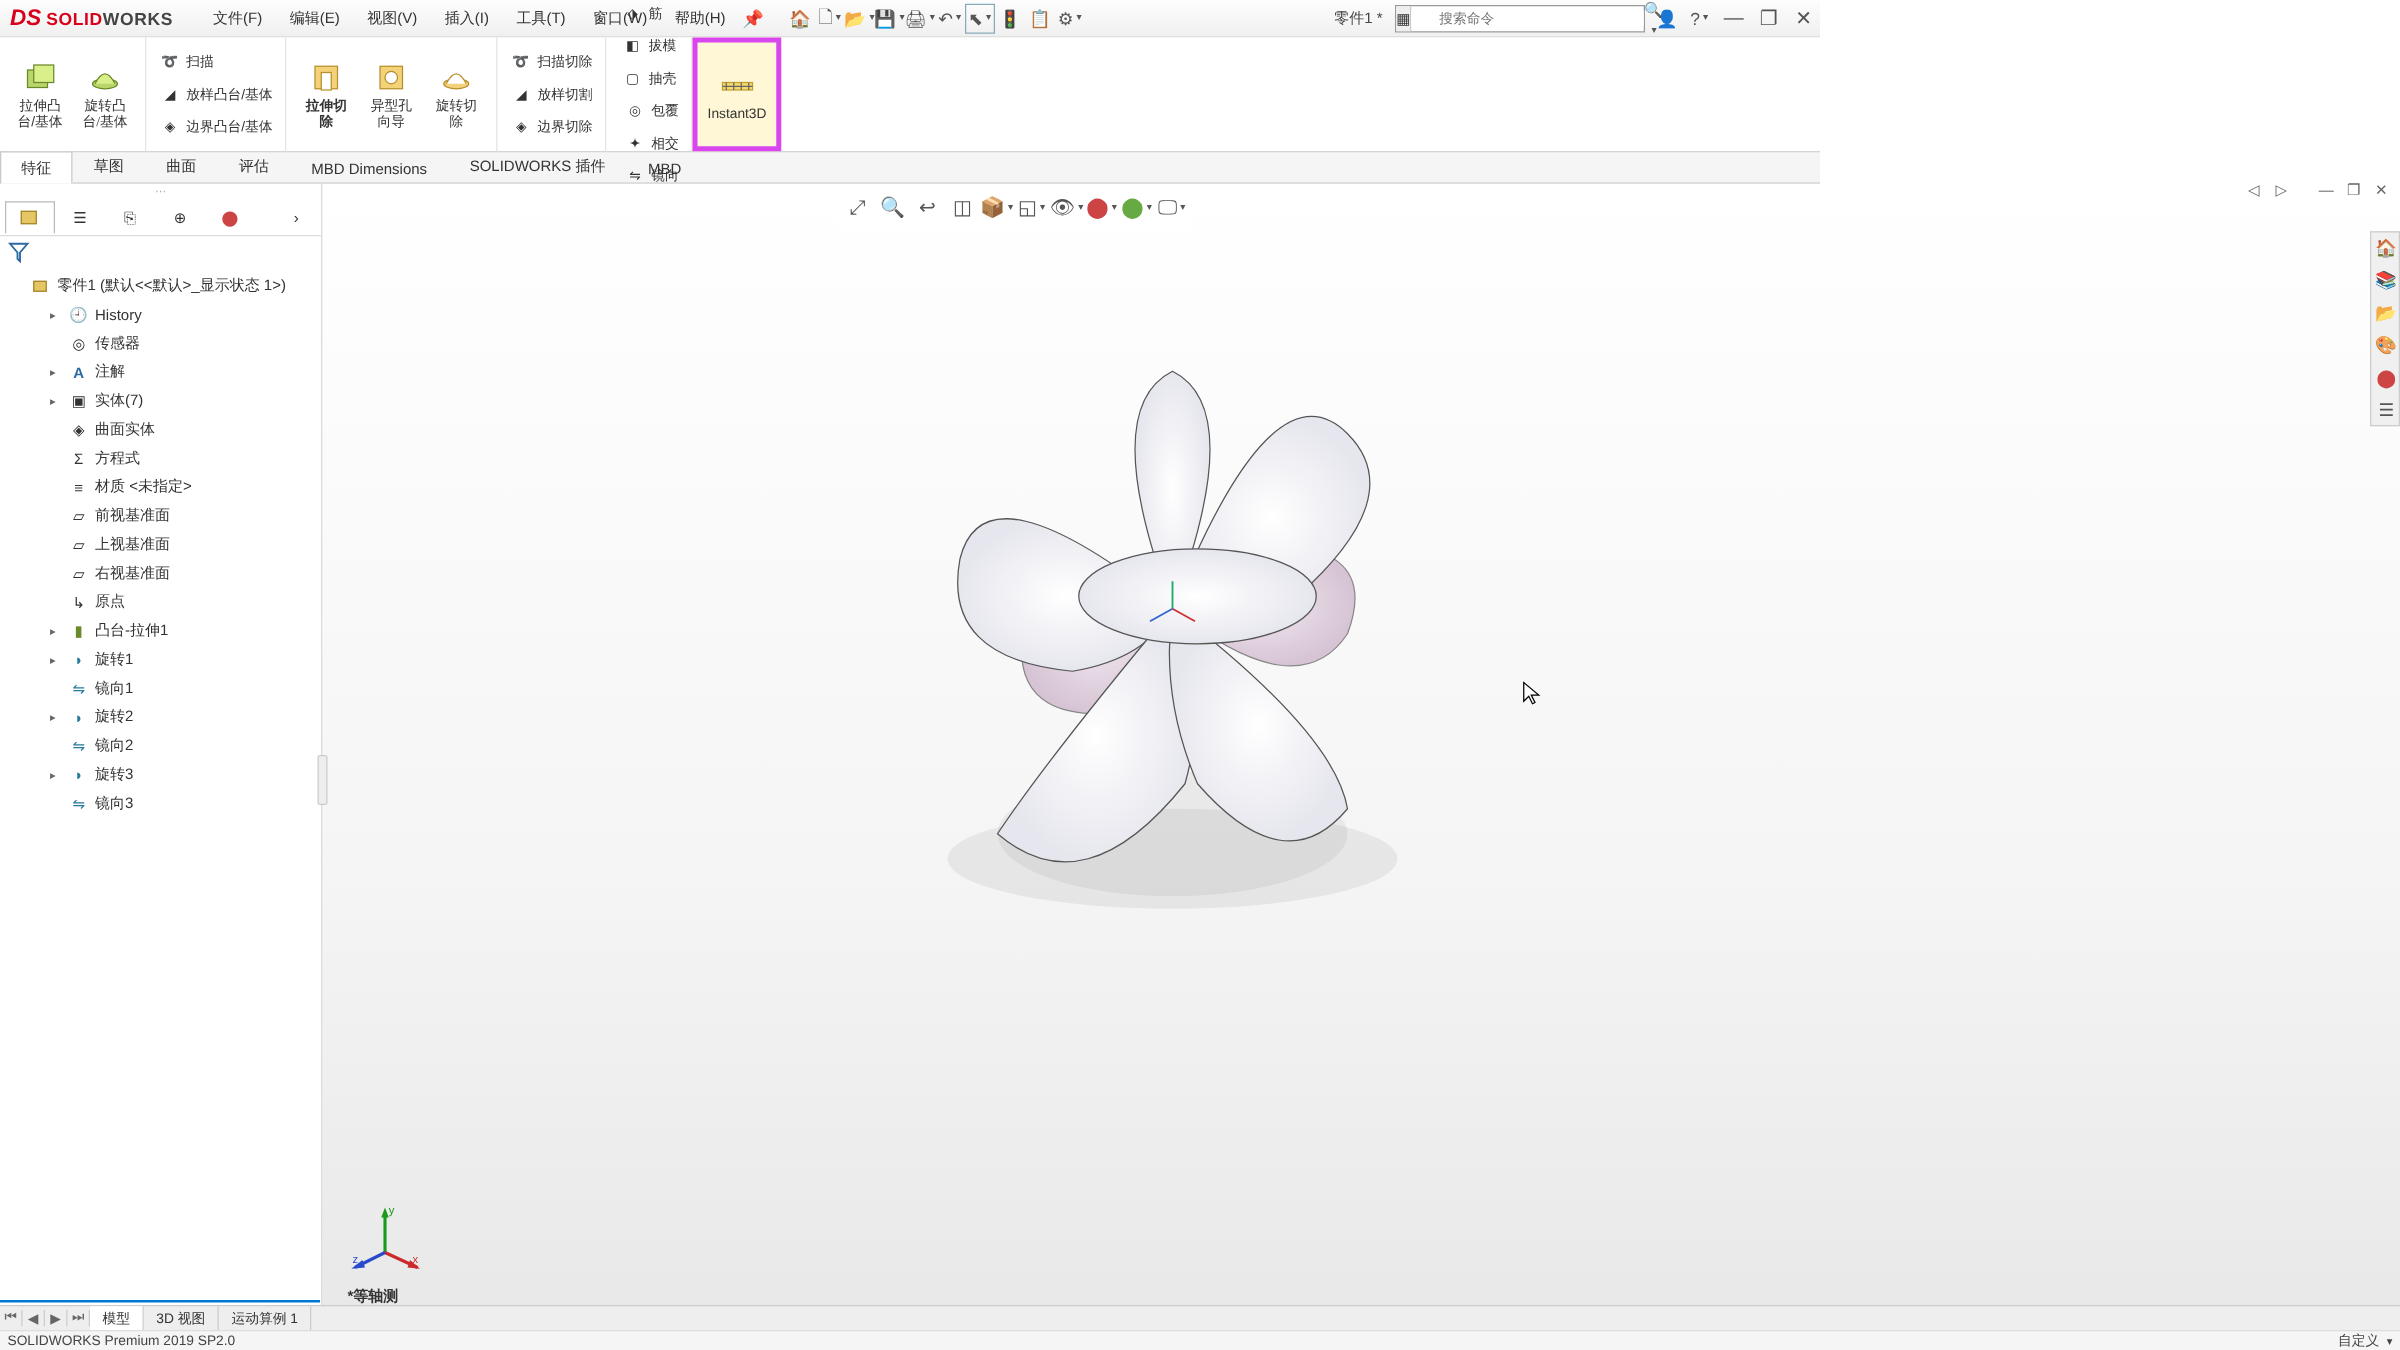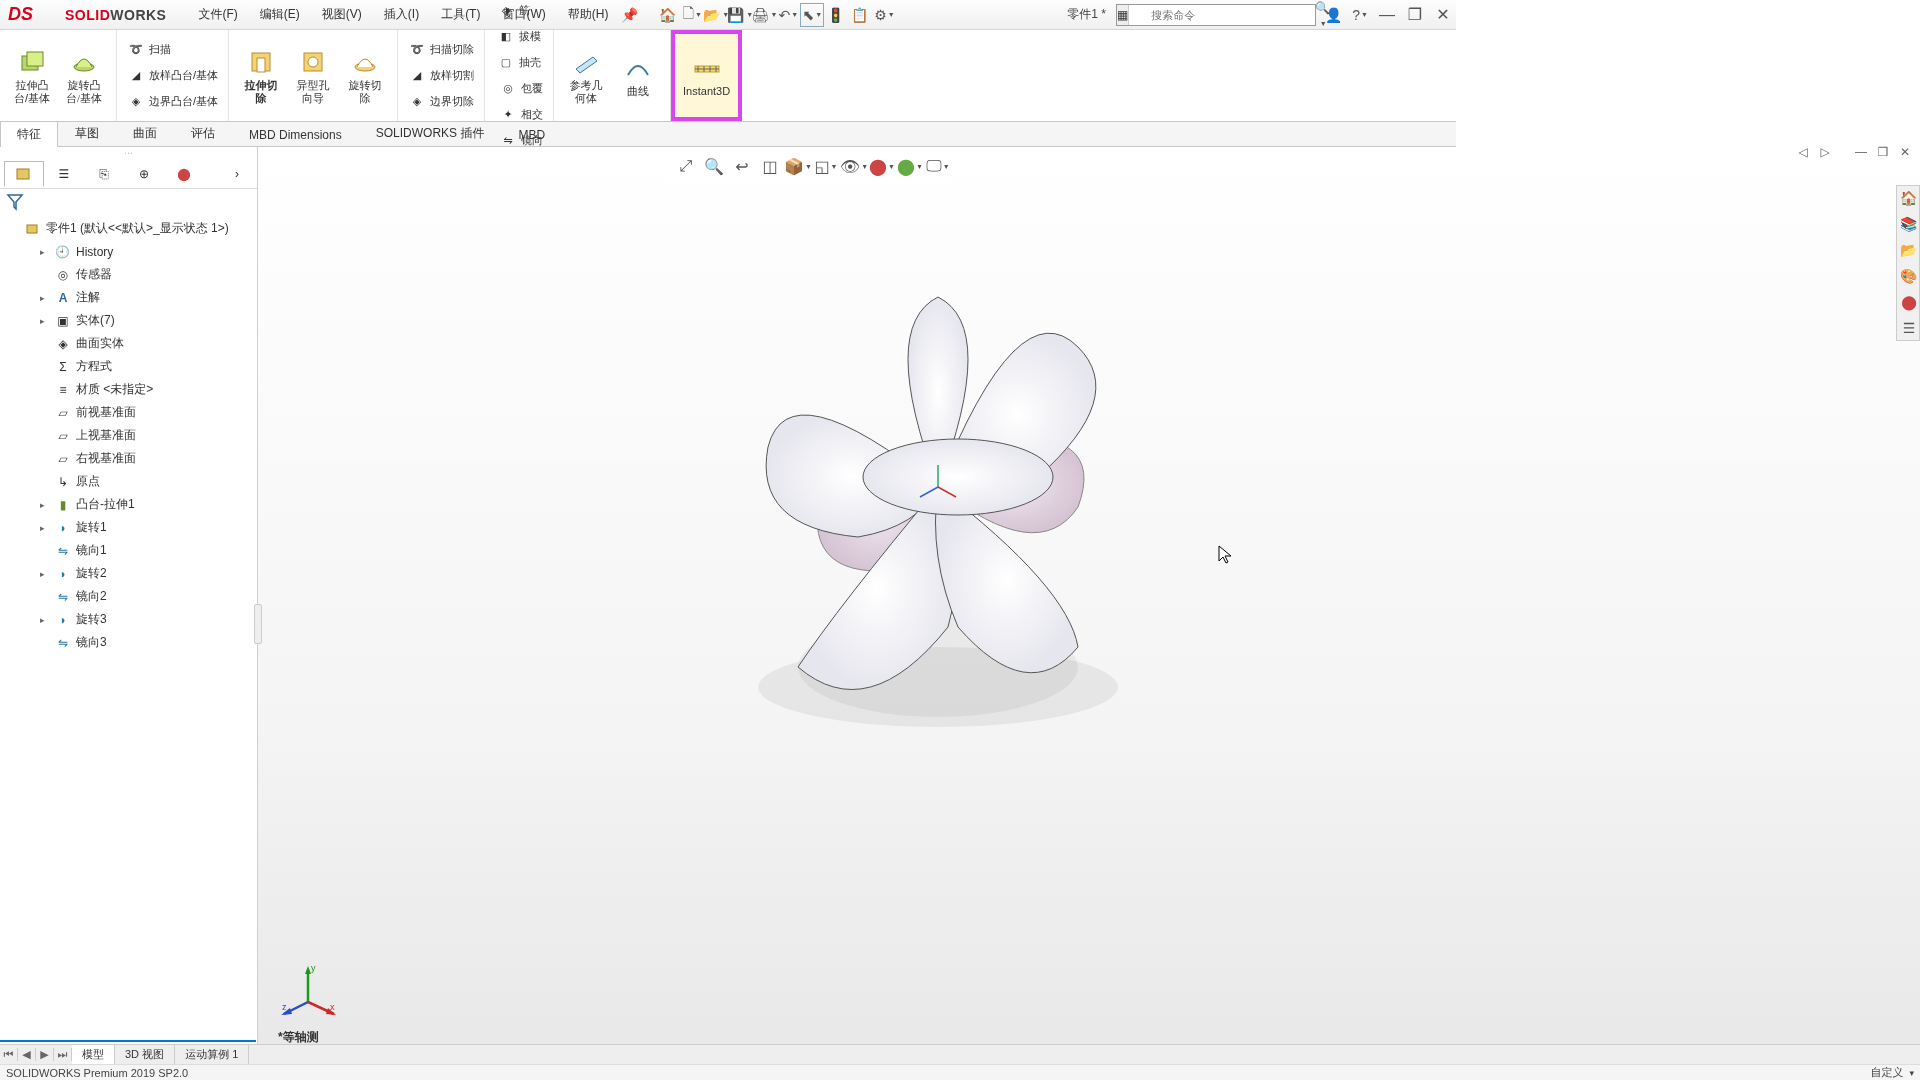--- a/index.html
+++ b/index.html
@@ -1,20 +1,20 @@
 <!DOCTYPE html>
 <html><head>
 <meta charset="utf-8">
 <style>
 * { margin: 0; padding: 0; box-sizing: border-box; font-family: "Microsoft YaHei", "Segoe UI", sans-serif; }
 body { width: 1456px; height: 816px; background: #fff; overflow: hidden; font-size: 12px; color: #333; }
 
 
 .menubar { height: 30px; background: linear-gradient(#fdfdfd,#f0f0f0); border-bottom: 1px solid #d6d6d6; display: flex; align-items: center; padding-left: 8px; }
-.logo { display: flex; align-items: center; margin-right: 22px; gap: 28px; }
+.logo { display: flex; align-items: center; margin-right: 22px; }
 .logo-ds { color: #d9001b; font-size: 18px; font-weight: bold; font-style: italic; margin-right: 4px; }
 .logo-text { font-weight: bold; font-size: 14px; letter-spacing: 0.5px; }
 .logo-text .s1 { color: #d9001b; }
 .logo-text .s2 { color: #444; }
 .menu-items { display: flex; gap: 2px; }
 .menu-item { padding: 4px 10px; cursor: default; }
 .menubar-right { margin-left: auto; display: flex; align-items: center; gap: 2px; }
 .tb-icon { width: 24px; height: 24px; display: flex; align-items: center; justify-content: center; font-size: 14px; color: #555; cursor: default; position:relative;}
 .drop { font-size: 7px; margin-left: 1px; color:#555;}
 .doc-label { padding: 0 4px; font-size: 12px; color:#444;}
@@ -247,41 +247,20 @@
           <span>包覆</span>
         </div>
       <div class="rib-small">
           <span class="ic">✦</span>
           <span>相交</span>
         </div>
       <div class="rib-small">
           <span class="ic">⇋</span>
           <span>镜向</span>
         </div>
-    </div>
-  </div>
-  <div class="rib-group">
-    <div class="rib-row">
-      <div class="rib-big">
-        <span class="ic">
-            <svg width="26" height="26">
-              <path d="M3 20 L20 8 L24 12 L7 24 Z" fill="#c8e4f6" stroke="#3a7aa0"></path>
-            </svg>
-          </span>
-        <span class="lbl" style="white-space:pre-line;">参考几
-何体</span>
-      </div>
-      <div class="rib-big">
-        <span class="ic">
-            <svg width="26" height="26">
-              <path d="M3 20 Q13 2 23 20" fill="none" stroke="#3a7aa0" stroke-width="2"></path>
-            </svg>
-          </span>
-        <span class="lbl">曲线</span>
-      </div>
     </div>
   </div>
   <div class="rib-group instant3d" style="padding:2px 8px;">
     <div class="rib-big" style="width:auto;">
       <span class="ic">
           <svg width="30" height="24">
             <rect x="3" y="10" width="24" height="6" fill="#f7d96b" stroke="#c0a030"></rect>
             <line x1="3" y1="13" x2="27" y2="13" stroke="#666"></line>
             <line x1="6" y1="10" x2="6" y2="16" stroke="#666"></line>
             <line x1="12" y1="10" x2="12" y2="16" stroke="#666"></line>

